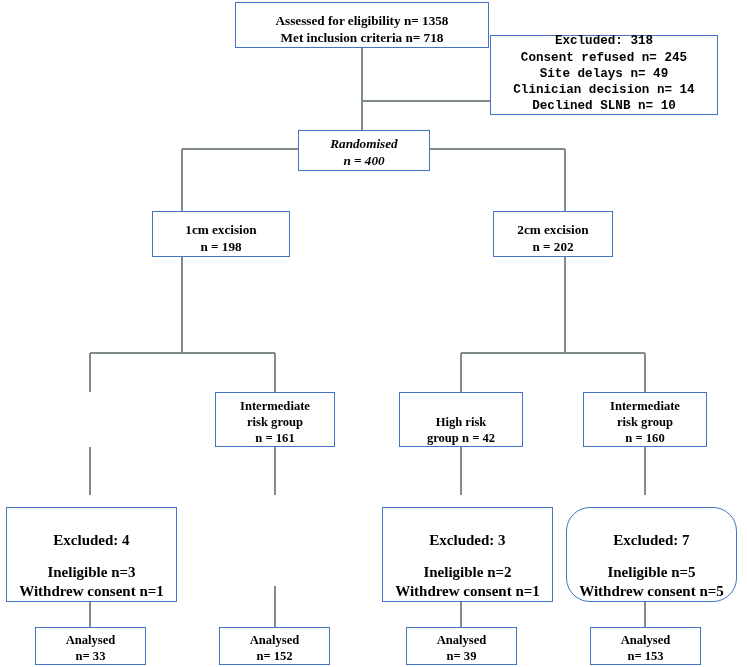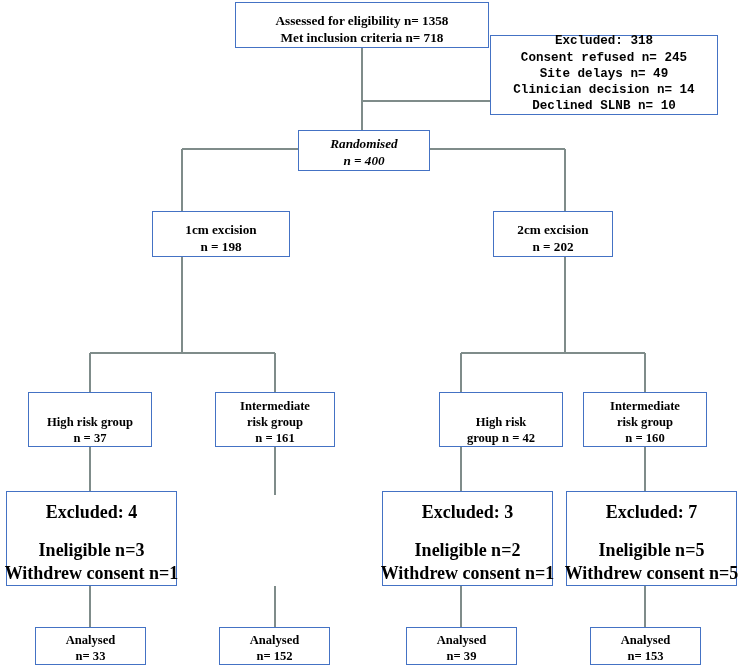--- a/index.html
+++ b/index.html
@@ -43,21 +43,21 @@
     display: block;
     white-space: nowrap;
   }
   .node .spacer {
     display: block;
     height: 0.85em;
   }
   
   .fs-13 { font-size: 13.2px; }
   .fs-125 { font-size: 12.6px; }
-  .fs-12 { font-size: 18px; }
+  .fs-12 { font-size: 15px; margin-top: 16px; }
 </style>
 </head>
 <body>
 
 <div id="diagram">
 
   <svg id="connectors" viewBox="0 0 747 667" width="747" height="667" xmlns="http://www.w3.org/2000/svg">
     <g stroke="#7f8c8a" stroke-width="2" fill="none" shape-rendering="crispEdges">
 
       <path d="M 362 48 L 362 133"></path>
@@ -115,32 +115,28 @@
   <div class="node fs-13" style="left:113px; top:211px; width:138px; height:46px;margin-left:39px;">
     <span class="line">1cm excision</span>
     <span class="line">n = 198</span>
   </div>
 
   <div class="node fs-13" style="left:493px; top:211px; width:120px; height:46px;">
     <span class="line">2cm excision</span>
     <span class="line">n = 202</span>
   </div>
 
-  <div class="node fs-125" style="left:28px; top:392px; width:124px; height:55px;">
-    <span class="line">High risk group</span>
-    <span class="line">n = 37</span>
-  </div>
 
   <div class="node fs-125" style="left:215px; top:392px; width:120px; height:55px;">
     <span class="line">Intermediate</span>
     <span class="line">risk group</span>
     <span class="line">n = 161</span>
   </div>
 
-  <div class="node fs-125" style="left:399px; top:392px; width:124px; height:55px;margin-left:40px;">
+  <div class="node fs-125" style="left:399px; top:392px; width:124px; height:55px;">
     <span class="line">High risk</span>
     <span class="line">group n = 42</span>
   </div>
 
   <div class="node fs-125" style="left:583px; top:392px; width:124px; height:55px;">
     <span class="line">Intermediate</span>
     <span class="line">risk group</span>
     <span class="line">n = 160</span>
   </div>
 
@@ -152,21 +148,21 @@
   </div>
 
 
   <div class="node fs-12" style="left:382px; top:491px; width:171px; height:95px;">
     <span class="line">Excluded: 3</span>
     <span class="spacer"></span>
     <span class="line">Ineligible n=2</span>
     <span class="line">Withdrew consent n=1</span>
   </div>
 
-  <div class="node fs-12" style="left:566px; top:491px; width:171px; height:95px;">
+  <div class="node fs-12" style="left:566px; top:491px; width:171px; height:95px;border-radius:24px;">
     <span class="line">Excluded: 7</span>
     <span class="spacer"></span>
     <span class="line">Ineligible n=5</span>
     <span class="line">Withdrew consent n=5</span>
   </div>
 
   <div class="node fs-125" style="left:35px; top:627px; width:111px; height:38px;">
     <span class="line">Analysed</span>
     <span class="line">n= 33</span>
   </div>

